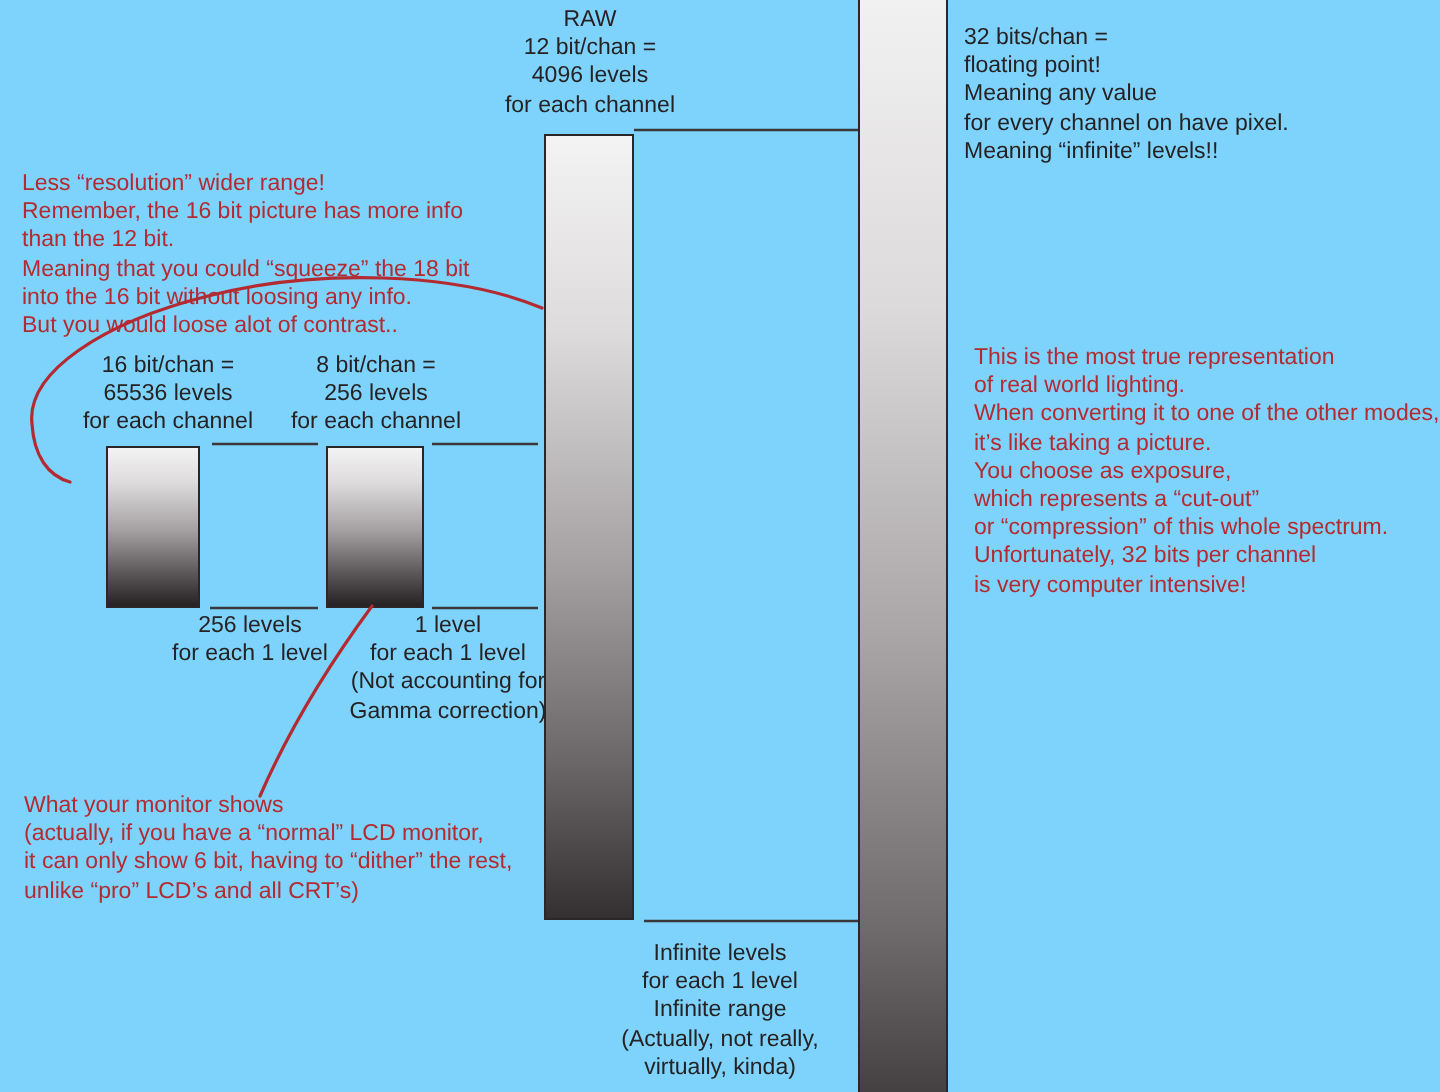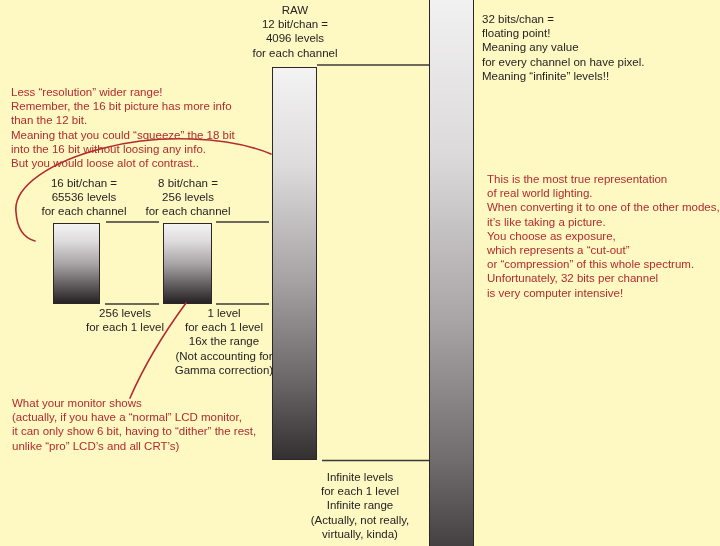--- a/index.html
+++ b/index.html
@@ -1,17 +1,17 @@
 <!DOCTYPE html>
 <html><head>
 <meta charset="utf-8">
 <style>
   html,body { margin:0; padding:0; background:#ffffff; }
   .canvas {
-    position:relative; width:720px; height:546px; background:#fef9c3;
+    position:relative; width:720px; height:546px; background:#7dd3fc;
     font-family:"Liberation Sans", sans-serif; overflow:hidden;
     color:#262223;
   }
   .txt { position:absolute; font-size:11.5px; line-height:14.2px; color:#262223; white-space:nowrap; }
   .center { text-align:center; }
   .red { color:#b32a30; }
   .bar { position:absolute; border:1px solid #2b2728; box-sizing:border-box; }
   .bar-small {
     background:linear-gradient(#f4f3f3 0%, #dddbdc 22%, #a5a1a2 52%, #5f5b5c 78%, #262223 100%);
   }
@@ -69,21 +69,20 @@
       <div>for each channel</div>
     </div>
 
   <div class="txt center" style="left:65px; top:306px; width:120px;">
       <div>256 levels</div>
       <div>for each 1 level</div>
     </div>
   <div class="txt center" style="left:164px; top:306px; width:120px;">
       <div>1 level</div>
       <div>for each 1 level</div>
-      <div>16x the range</div>
       <div>(Not accounting for</div>
       <div>Gamma correction)</div>
     </div>
   <div class="txt center" style="left:300px; top:470px; width:120px;">
       <div>Infinite levels</div>
       <div>for each 1 level</div>
       <div>Infinite range</div>
       <div>(Actually, not really,</div>
       <div>virtually, kinda)</div>
     </div>

